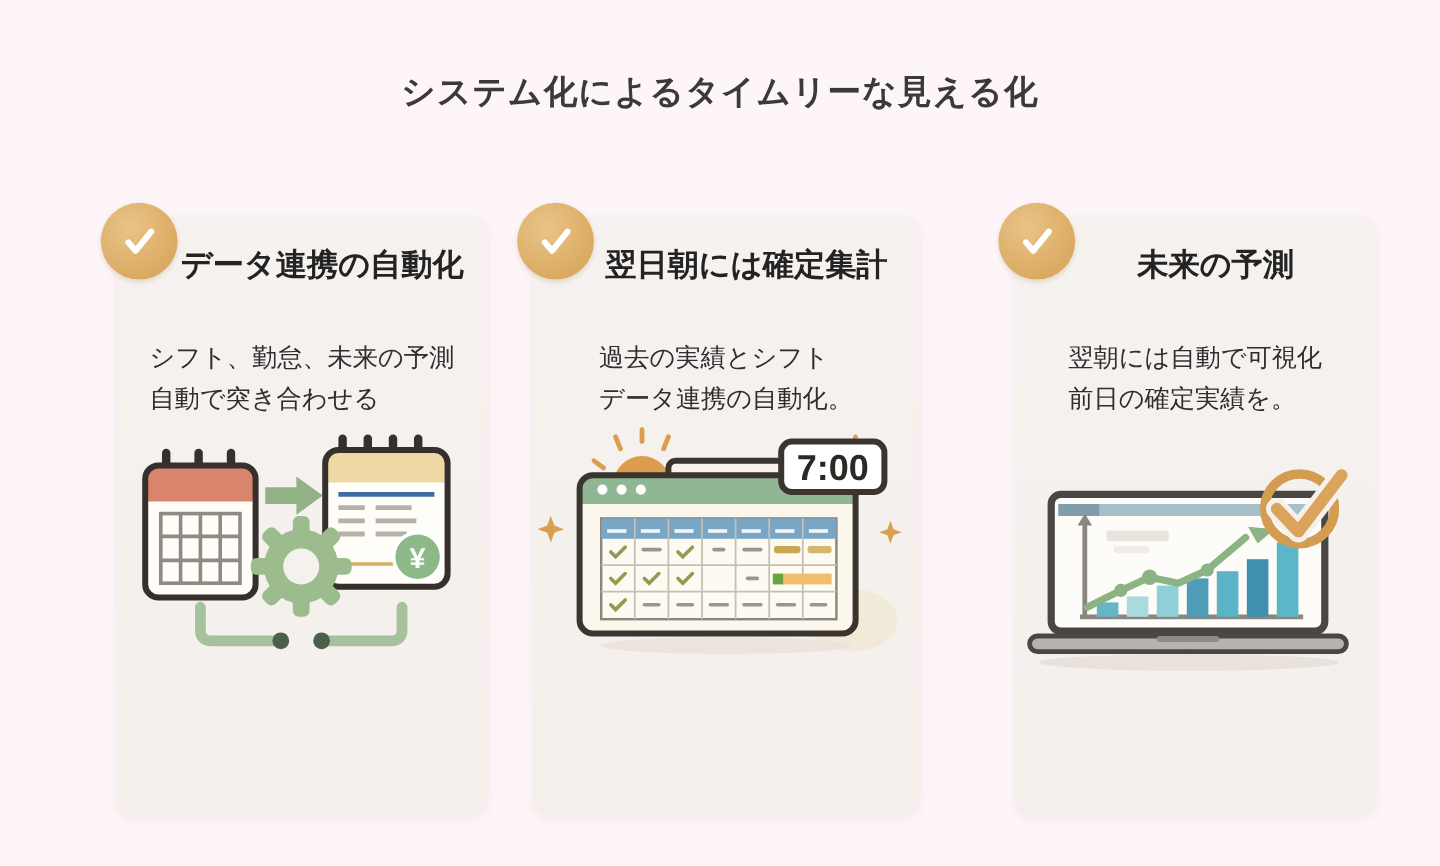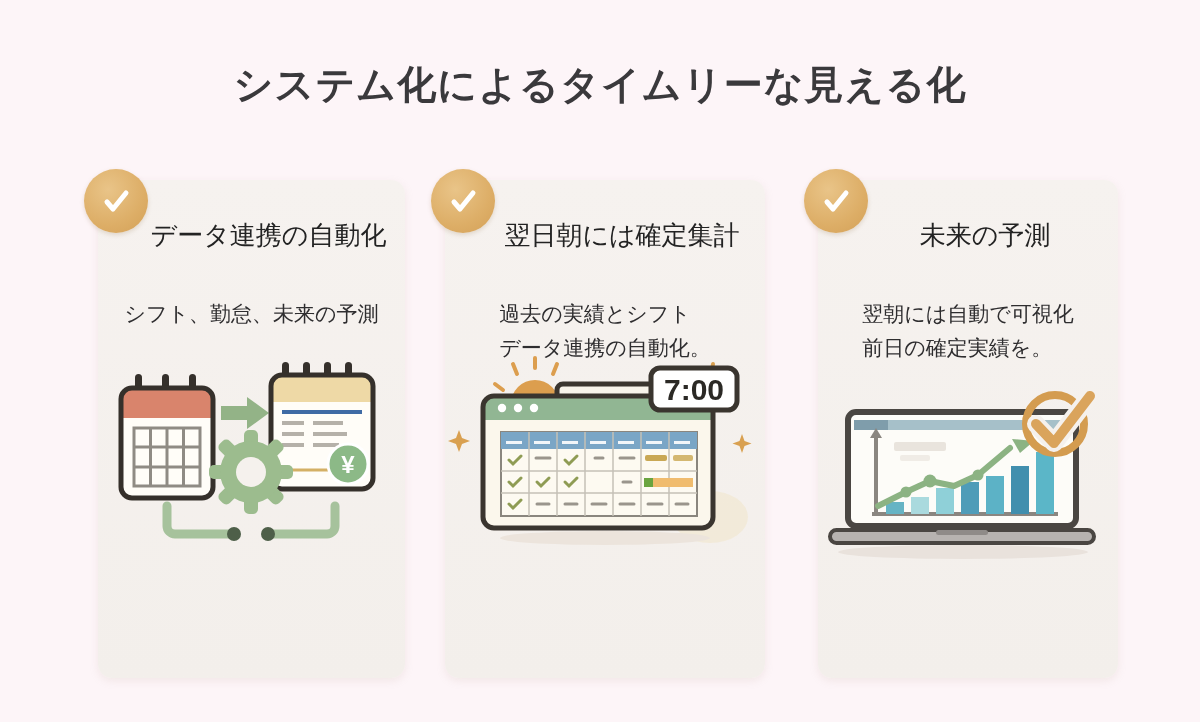--- a/index.html
+++ b/index.html
@@ -4,42 +4,42 @@
 <style>
   html,body{margin:0;padding:0;}
   body{
     width:1200px;height:722px;position:relative;overflow:hidden;
     background:#fdf5f8;
     font-family:"Liberation Sans","DejaVu Sans",sans-serif;
     color:#2f2e30;
   }
   .page-title{
     position:absolute;top:58px;left:0;width:1200px;
-    text-align:center;font-size:39px;font-weight:bold;color:#3a393c;
+    text-align:center;font-size:28px;font-weight:bold;color:#3a393c;
     letter-spacing:1px;
   }
   .card{
     position:absolute;top:180px;height:498px;
     background:linear-gradient(180deg,#f6f2ef 0%,#f3efeb 100%);
     border-radius:14px;
     box-shadow:0 3px 8px rgba(185,160,150,0.16);
   }
   .card-1{left:98px;width:307px;}
   .card-2{left:445px;width:320px;}
-  .card-3{left:818px;width:300px;}
+  .card-3{left:846px;width:300px;}
   .badge{
     position:absolute;left:-14px;top:-11px;width:64px;height:64px;
     border-radius:50%;
     background:radial-gradient(circle at 38% 32%,#e9c488 0%,#ddae67 60%,#d3a057 100%);
     box-shadow:0 2px 4px rgba(160,130,90,0.25);
     display:flex;align-items:center;justify-content:center;
   }
   .card-heading{
-    margin-top:38px;text-align:center;padding-left:34px;
-    font-size:26px;font-weight:normal;color:#232323;
+    margin-top:23px;text-align:center;padding-left:34px;
+    font-size:26px;font-weight:bold;color:#232323;
   }
   .card-body{
     margin-top:44px;text-align:center;
   }
   .card-body .inner{
     display:inline-block;text-align:left;
     font-size:21px;line-height:34px;color:#2e2d2f;
   }
   .illus{position:absolute;left:0;}
   .card-1 .illus{top:180px;left:3px;}
@@ -54,20 +54,21 @@
 <div class="card card-1">
   <div class="badge">
     <svg width="34" height="34" viewBox="0 0 34 34">
       <path d="M8 18 L14 25 L27 9" fill="none" stroke="#ffffff" stroke-width="5" stroke-linecap="round" stroke-linejoin="round"></path>
     </svg>
   </div>
   <div class="card-heading">データ連携の自動化</div>
   <div class="card-body">
     <div class="inner">
       <div>シフト、勤怠、未来の予測</div>
+      <div>自動で突き合わせる</div>
     </div>
   </div>
   <svg class="illus" width="300" height="200" viewBox="0 0 300 200">
 
     <g>
       <path d="M66,146 v20 a8,8 0 0 0 8,8 h56" fill="none" stroke="#a6c29c" stroke-width="9" stroke-linecap="round"></path>
       <path d="M234,146 v20 a8,8 0 0 1 -8,8 h-56" fill="none" stroke="#a6c29c" stroke-width="9" stroke-linecap="round"></path>
       <circle cx="133" cy="174" r="7" fill="#4e5f49"></circle>
       <circle cx="167" cy="174" r="7" fill="#4e5f49"></circle>
     </g>

